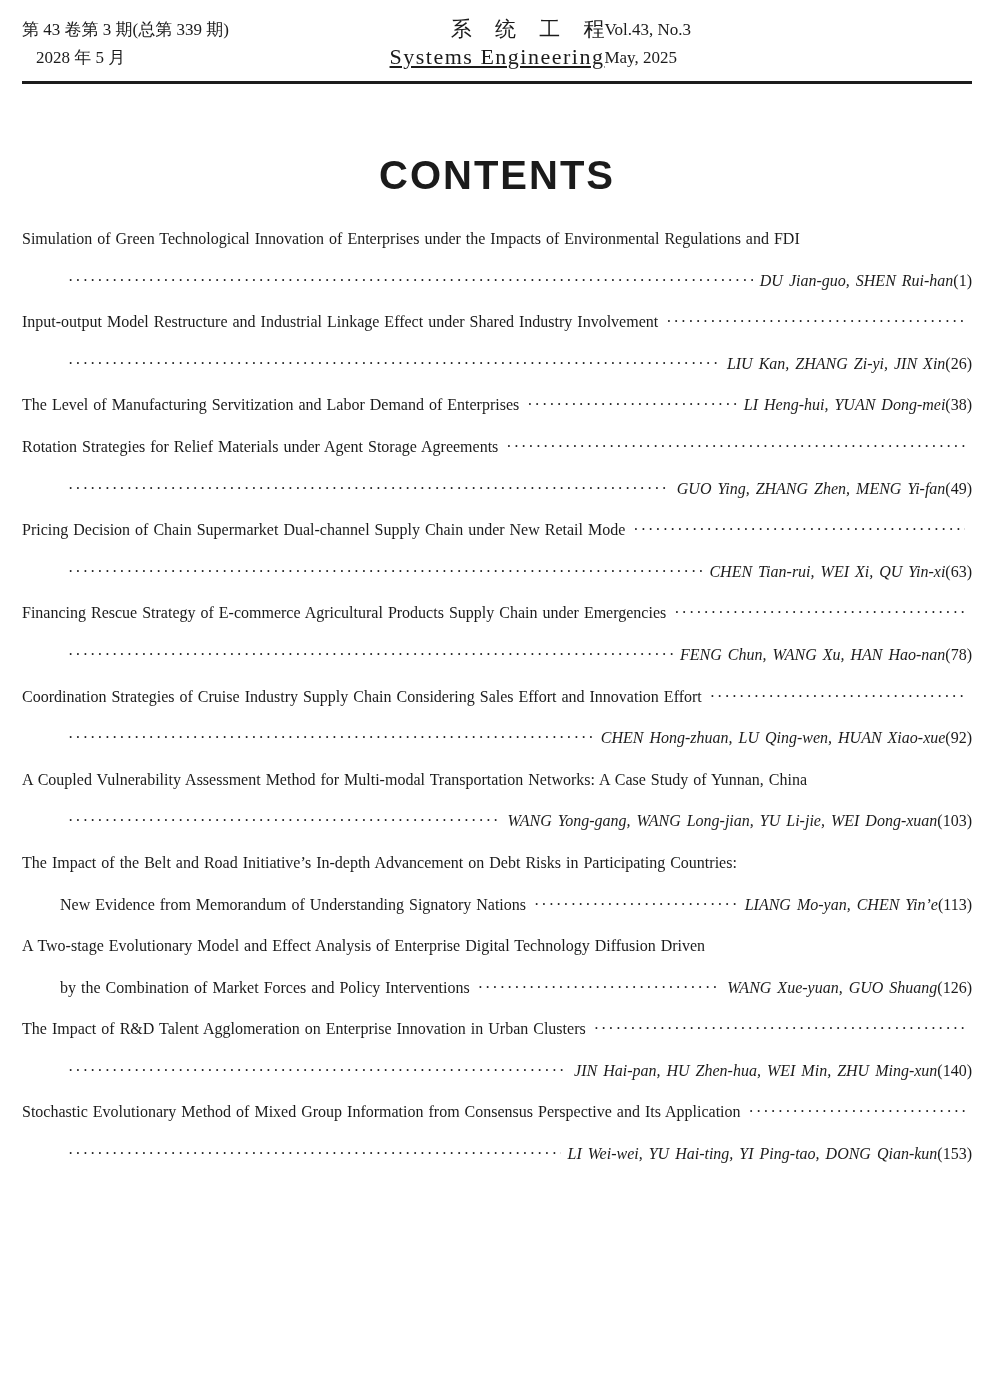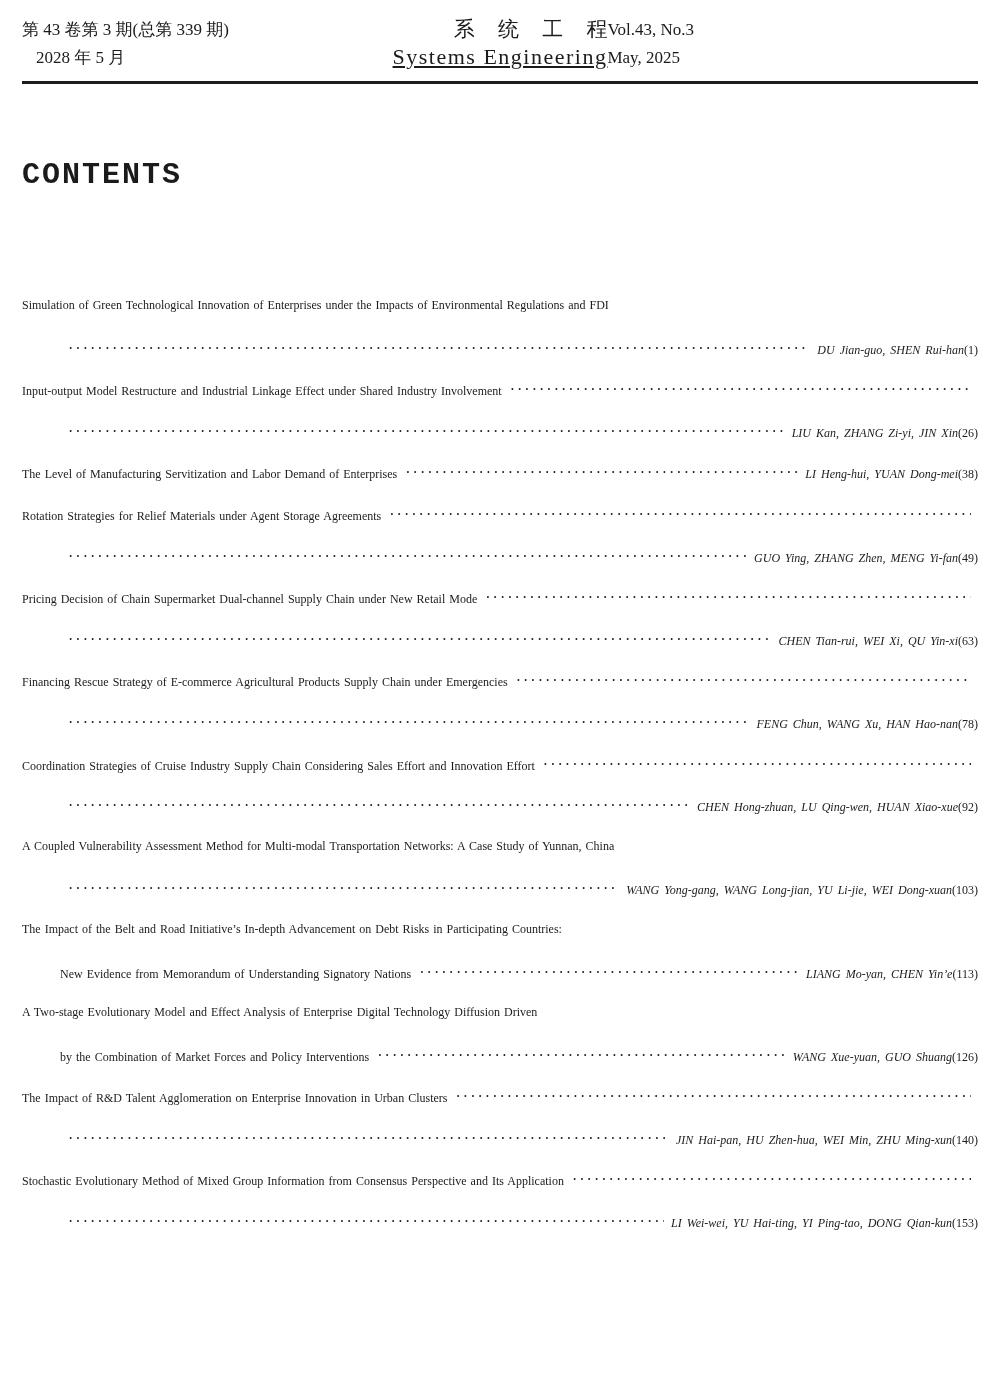--- a/index.html
+++ b/index.html
@@ -3,42 +3,42 @@
 <meta charset="utf-8">
 <style>
   html, body { margin: 0; padding: 0; }
   body {
     width: 1000px; height: 1400px;
     background: #ffffff;
     color: #1b1b1b;
     font-family: "Liberation Serif", "DejaVu Serif", serif;
     overflow: hidden;
   }
-  .page { padding: 16px 22px 0 22px; }
+  .page { padding: 16px 28px 0 22px; }
 
   
   .journal-header { display: flex; justify-content: space-between; align-items: flex-start; }
   .h-left, .h-right { flex: 1 1 0; font-size: 17px; line-height: 28px; }
   .h-left .line2 { padding-left: 14px; }
   .h-right { text-align: left; }
   .h-right .line2 { padding-right: 6px; }
   .h-center { flex: 0 0 auto; text-align: right; }
   .h-center .zh { font-size: 21px; line-height: 26px; word-spacing: 18px; font-weight: 500; }
   .h-center .en { font-size: 22px; line-height: 30px; letter-spacing: 1.5px; text-decoration: underline; }
 
   .rule { border-top: 3px solid #1c1c1c; margin-top: 9px; }
 
   h1.contents-title {
-    font-family: Liberation Mono, monospace;
-    font-size: 30px; font-weight: 700; letter-spacing: 2px;
-    text-align: left; margin: 72px 0 0 0; line-height: 38px;
+    font-family: Liberation Sans, sans-serif;
+    font-size: 40px; font-weight: 700; letter-spacing: 2px;
+    text-align: center; margin: 72px 0 0 0; line-height: 38px;
   }
 
   
-  .toc { margin-top: 104px; font-size: 12px; }
+  .toc { margin-top: 36px; font-size: 16px; }
   .toc-entry { margin: 0; }
   .toc-line {
     height: 41.6px;
     display: flex; align-items: baseline;
     overflow: hidden; white-space: nowrap;
   }
   .toc-line.indent { padding-left: 38px; }
   .title-text { white-space: nowrap; word-spacing: 1px; }
   .dots {
     flex: 1 1 auto; min-width: 10px;

